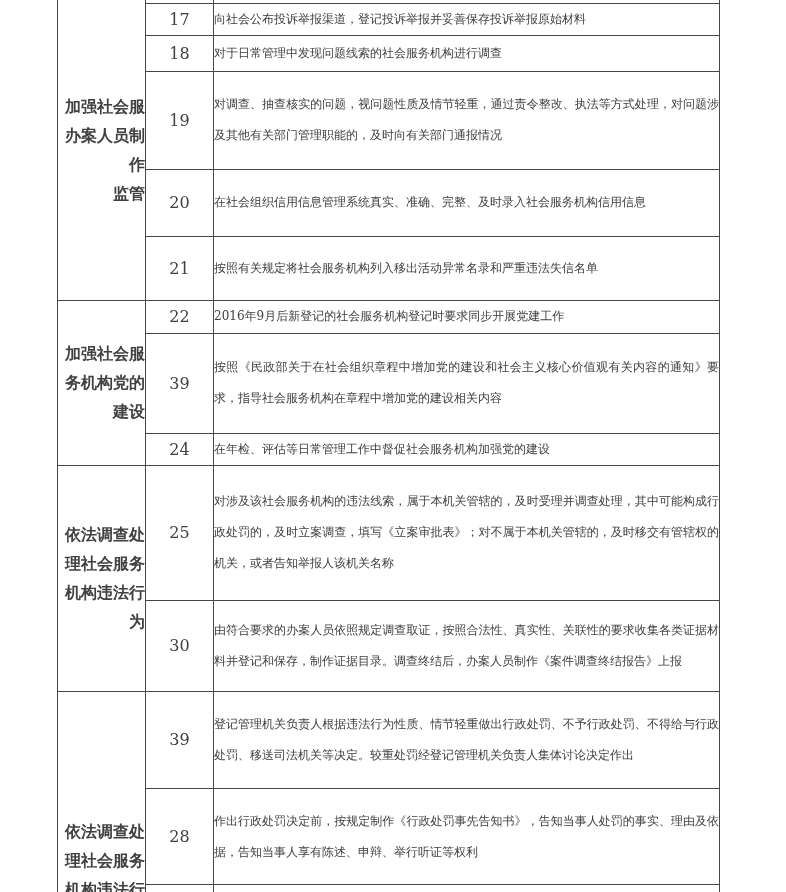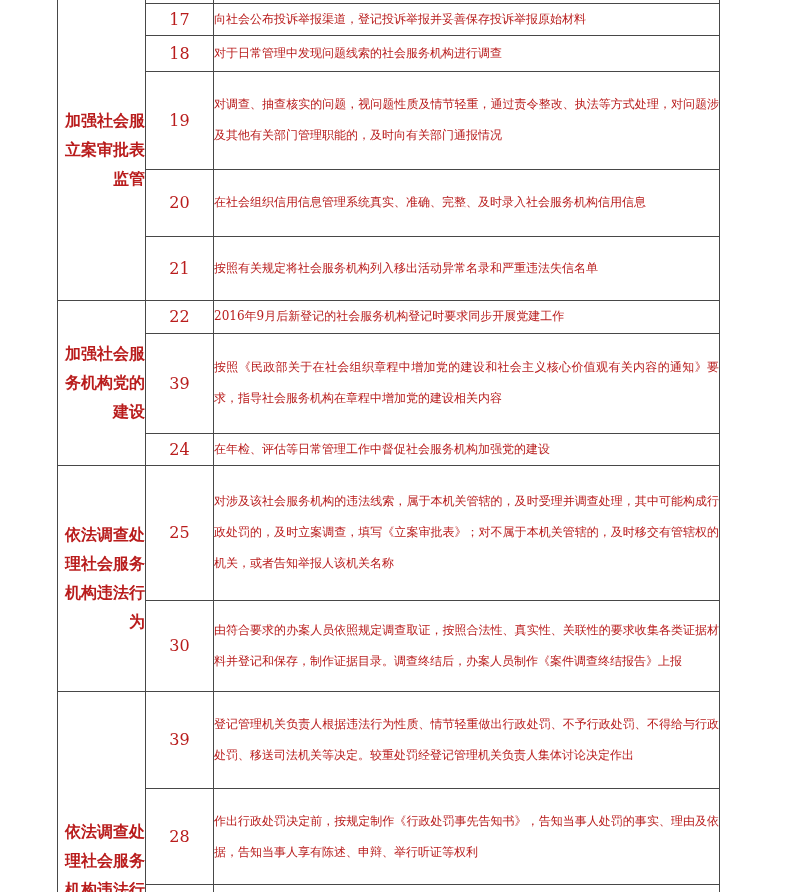--- a/index.html
+++ b/index.html
@@ -20,21 +20,21 @@
   table.duty-table {
     position: absolute;
     left: 57px;
     top: 0;
     border-collapse: collapse;
     table-layout: fixed;
     width: 662px;
   }
   table.duty-table td {
     border: 1px solid #474747;
-    color: #b91c1c;
+    color: #404040;
     padding: 0;
     overflow: hidden;
   }
   td.cat {
     text-align: right;
     vertical-align: middle;
     font-weight: bold;
     font-size: 16px;
   }
   td.cat .cat-line {
@@ -80,21 +80,21 @@
     <colgroup>
       <col style="width:88px">
       <col style="width:68px">
       <col style="width:506px">
     </colgroup>
 
     <tbody>
         <tr class="spacer-top" style="height:3px">
       <td class="cat cat1 no-top" rowspan="6">
         <span class="cat-line">加强社会服</span>
-        <span class="cat-line">立案审批表</span>
+        <span class="cat-line">办案人员制作</span>
         <span class="cat-line">监管</span>
       </td>
       <td class="num no-top"></td>
       <td class="desc no-top"></td>
     </tr>
     <tr style="height:30px">
       <td class="num">17</td>
       <td class="desc">向社会公布投诉举报渠道，登记投诉举报并妥善保存投诉举报原始材料</td>
     </tr>
     <tr style="height:36px">

